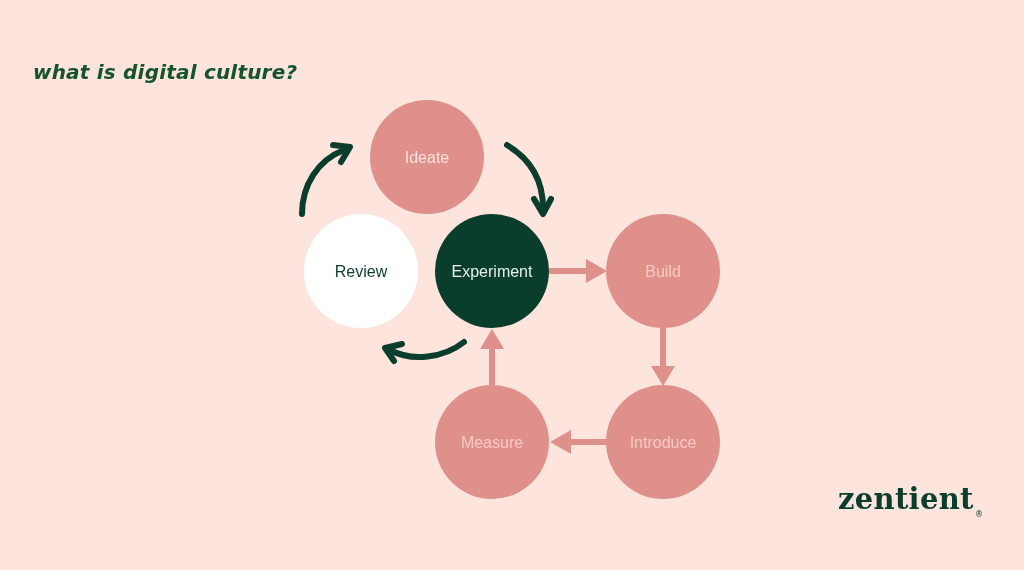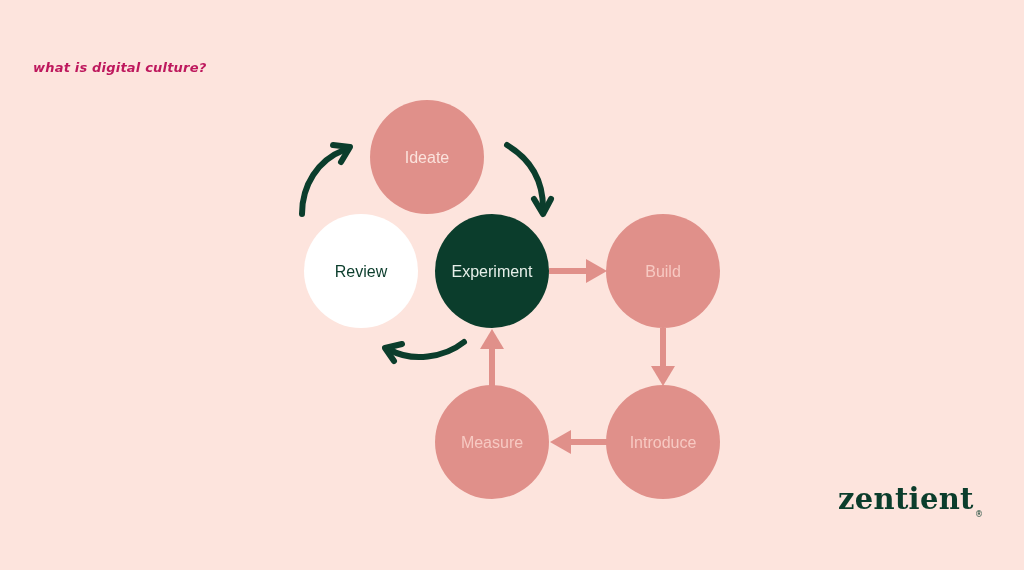--- a/index.html
+++ b/index.html
@@ -1,17 +1,17 @@
 <!DOCTYPE html>
 <html><head>
 <meta charset="utf-8">
 <style>
   html, body { margin:0; padding:0; }
   body { width:1024px; height:570px; background:#fde4dd; position:relative; overflow:hidden; font-family:"DejaVu Sans", sans-serif; }
-  .title { position:absolute; left:33px; top:60px; font-family:"DejaVu Sans", sans-serif; font-size:13px; font-weight:bold; color:#be185d; font-style:italic; letter-spacing:0.2px; }
+  .title { position:absolute; left:33px; top:60px; font-family:"DejaVu Sans", sans-serif; font-size:20px; font-weight:bold; color:#14532d; font-style:italic; letter-spacing:0.2px; }
   .diagram { position:absolute; left:0; top:0; }
   .node-label { font-family:"Liberation Sans", sans-serif; font-size:16px; text-anchor:middle; dominant-baseline:central; }
   .logo { position:absolute; left:838px; top:482px; font-family:"DejaVu Serif", serif; font-weight:bold; font-size:29px; color:#0b3d2c; letter-spacing:0.3px; }
   .reg { position:absolute; left:975px; top:510px; font-size:8px; color:#0b3d2c; font-family:"DejaVu Sans", sans-serif; }
 </style>
 </head>
 <body>
 
 <div class="title">what is digital culture?</div>
 

